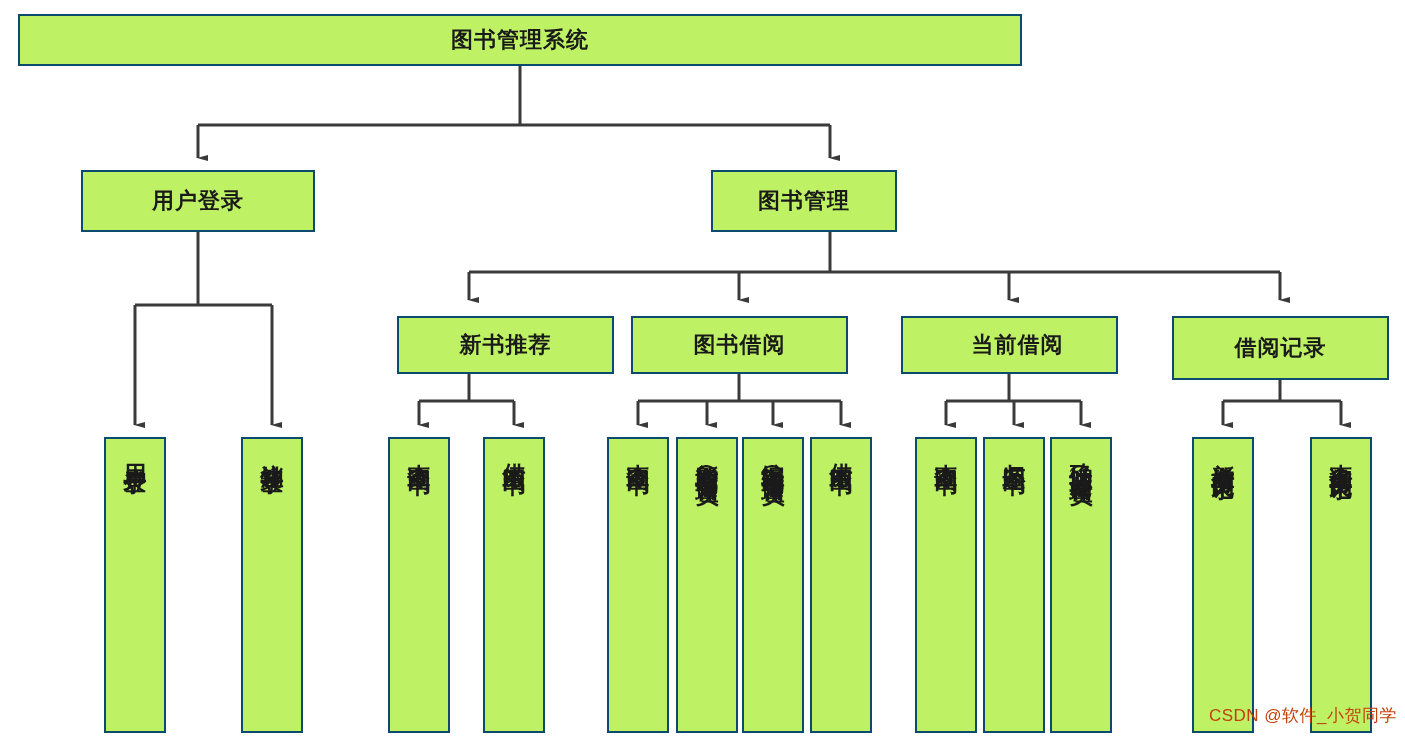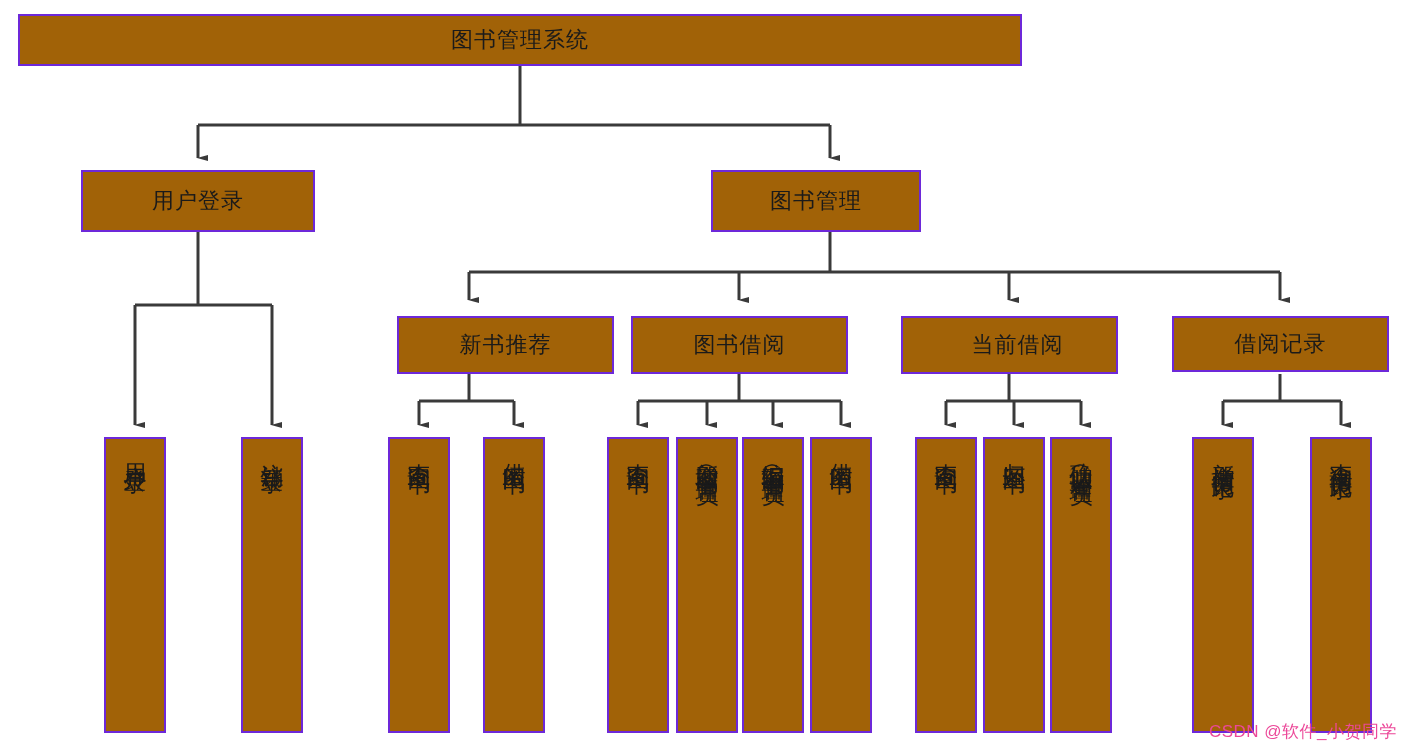--- a/index.html
+++ b/index.html
@@ -20,26 +20,27 @@
   #diagram-svg {
     position: absolute;
     left: 0;
     top: 0;
     width: 1405px;
     height: 747px;
   }
   .node-box {
     position: absolute;
     box-sizing: border-box;
-    background: #a16207;
-    border: 2px solid #6d28d9;
+    background: #bef264;
+    border: 2px solid #0c4a6e;
     display: flex;
     align-items: center;
     justify-content: center;
     color: #1a1a1a;
+    font-weight: bold;
   }
   .node-label {
     display: block;
     text-align: center;
     line-height: 1.28;
     color: #1a1a1a;
   }
   .node-h .node-label {
     font-size: 22px;
     letter-spacing: 1px;
@@ -53,23 +54,23 @@
     writing-mode: vertical-rl;
     text-orientation: upright;
     font-size: 23px;
     letter-spacing: 3px;
     line-height: 1;
     white-space: nowrap;
   }
   #watermark {
     position: absolute;
     right: 8px;
-    bottom: 4px;
+    bottom: 20px;
     font-size: 17px;
-    color: #ec4899;
+    color: #c2410c;
     letter-spacing: 0.5px;
     white-space: nowrap;
     pointer-events: none;
   }
 </style>
 </head>
 <body>
 
 <div id="diagram-root">
 
@@ -123,34 +124,34 @@
     </g>
   </svg>
 
   <div class="node-box node-h" style="left:18px; top:14px; width:1004px; height:52px;">
     <span class="node-label">图书管理系统</span>
   </div>
 
   <div class="node-box node-h" style="left:81px; top:170px; width:234px; height:62px;">
     <span class="node-label">用户登录</span>
   </div>
-  <div class="node-box node-h" style="left:711px; top:170px; width:210px; height:62px;">
+  <div class="node-box node-h" style="left:711px; top:170px; width:186px; height:62px;">
     <span class="node-label">图书管理</span>
   </div>
 
   <div class="node-box node-h" style="left:361px; top:316px; width:217px; height:58px;margin-left:36px;">
     <span class="node-label">新书推荐</span>
   </div>
   <div class="node-box node-h" style="left:631px; top:316px; width:217px; height:58px;">
     <span class="node-label">图书借阅</span>
   </div>
   <div class="node-box node-h" style="left:901px; top:316px; width:217px; height:58px;padding-left:16px;">
     <span class="node-label">当前借阅</span>
   </div>
-  <div class="node-box node-h" style="left:1172px; top:316px; width:217px; height:56px;">
+  <div class="node-box node-h" style="left:1172px; top:316px; width:217px; height:64px;">
     <span class="node-label">借阅记录</span>
   </div>
 
   <div class="node-box node-v" style="left:104px; top:437px; width:62px; height:296px;">
     <span class="node-label">用户登录</span>
   </div>
   <div class="node-box node-v" style="left:241px; top:437px; width:62px; height:296px;">
     <span class="node-label">注销登录</span>
   </div>
 

